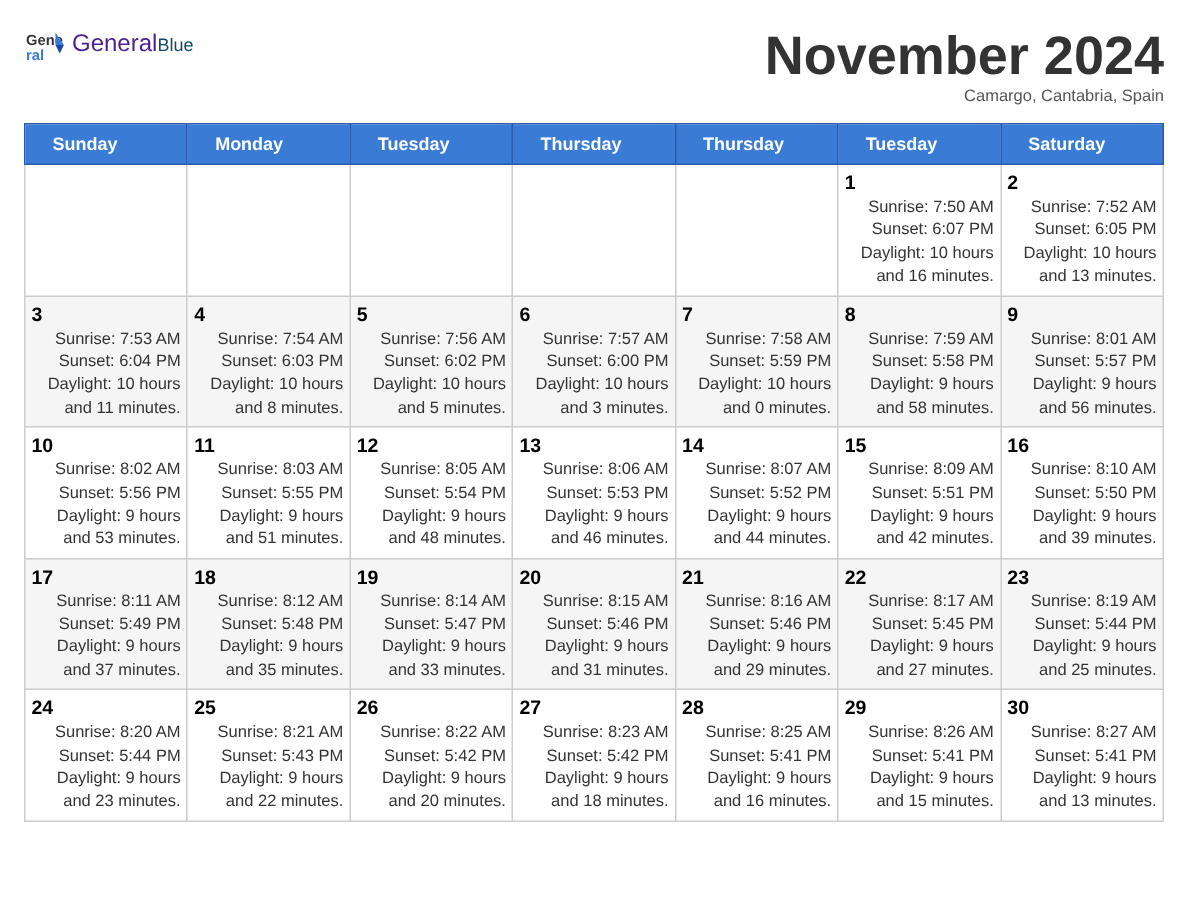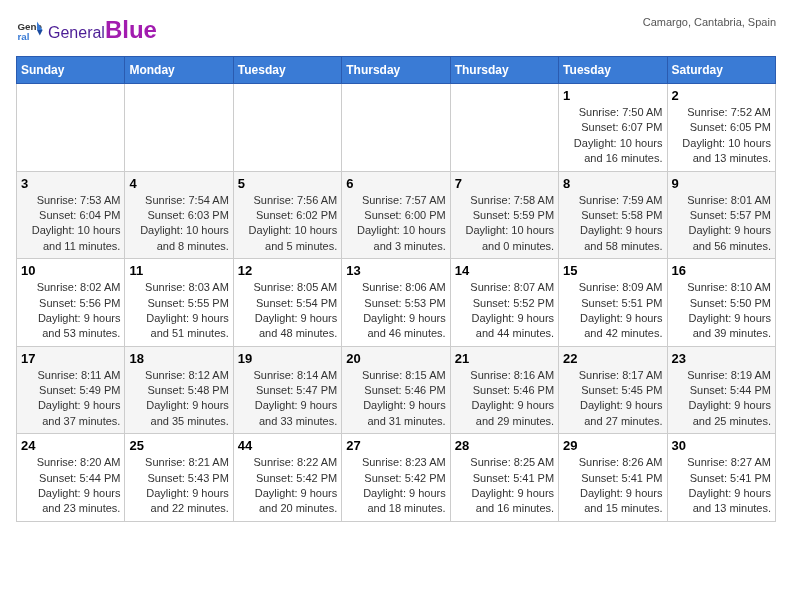--- a/index.html
+++ b/index.html
@@ -38,21 +38,21 @@
       color: #555;
     }
     table {
       width: 100%;
       border-collapse: collapse;
       font-size: 11px;
     }
     thead tr th {
       background-color: #3a7bd5;
       color: #fff;
-      padding: 6px 4px;
+      padding: 6px 18px;
       text-align: left;
       font-size: 12px;
       font-weight: bold;
       border: 1px solid #2a5bb0;
     }
     tbody tr td {
       border: 1px solid #ccc;
       vertical-align: top;
       padding: 4px;
       width: 14.28%;
@@ -83,25 +83,26 @@
 <div class="header-area">
   <div class="logo">
     <svg class="logo-icon" viewBox="0 0 40 40">
       <text x="2" y="20" font-size="14" font-weight="bold" fill="#333">Gene</text>
       <text x="2" y="34" font-size="14" font-weight="bold" fill="#3a7bd5">ral</text>
       <polygon points="30,8 38,20 30,20" fill="#3a7bd5"></polygon>
       <polygon points="30,20 38,20 34,28" fill="#1a4ba0"></polygon>
     </svg>
     <div>
       <div>
-        <span style="font-size:16px;font-weight:normal;color:#4c1d95;">General</span><span style="font-size:24px;font-weight:bold;color:#a21caf;">Blue</span>
+        <span style="font-size:16px;font-weight:normal;color:#4c1d95;">General</span><span style="font-size:12px;font-weight:normal;color:#0c4a6e;">Blue</span>
       </div>
     </div>
   </div>
   <div class="title-area">
+    <div class="month-title">November 2024</div>
     <div class="location-title">Camargo, Cantabria, Spain</div>
   </div>
 </div>
 
 <table>
   <thead>
     <tr>
     <th>Sunday</th>
         <th>Monday</th>
         <th>Tuesday</th>
@@ -220,21 +221,21 @@
       <tr>
         <td>
           <div class="day-num">24</div>
           <div class="day-info">Sunrise: 8:20 AM<br>Sunset: 5:44 PM<br>Daylight: 9 hours and 23 minutes.</div>
         </td>
         <td>
           <div class="day-num">25</div>
           <div class="day-info">Sunrise: 8:21 AM<br>Sunset: 5:43 PM<br>Daylight: 9 hours and 22 minutes.</div>
         </td>
         <td>
-          <div class="day-num">44</div>
+          <div class="day-num">26</div>
           <div class="day-info">Sunrise: 8:22 AM<br>Sunset: 5:42 PM<br>Daylight: 9 hours and 20 minutes.</div>
         </td>
         <td>
           <div class="day-num">27</div>
           <div class="day-info">Sunrise: 8:23 AM<br>Sunset: 5:42 PM<br>Daylight: 9 hours and 18 minutes.</div>
         </td>
         <td>
           <div class="day-num">28</div>
           <div class="day-info">Sunrise: 8:25 AM<br>Sunset: 5:41 PM<br>Daylight: 9 hours and 16 minutes.</div>
         </td>

